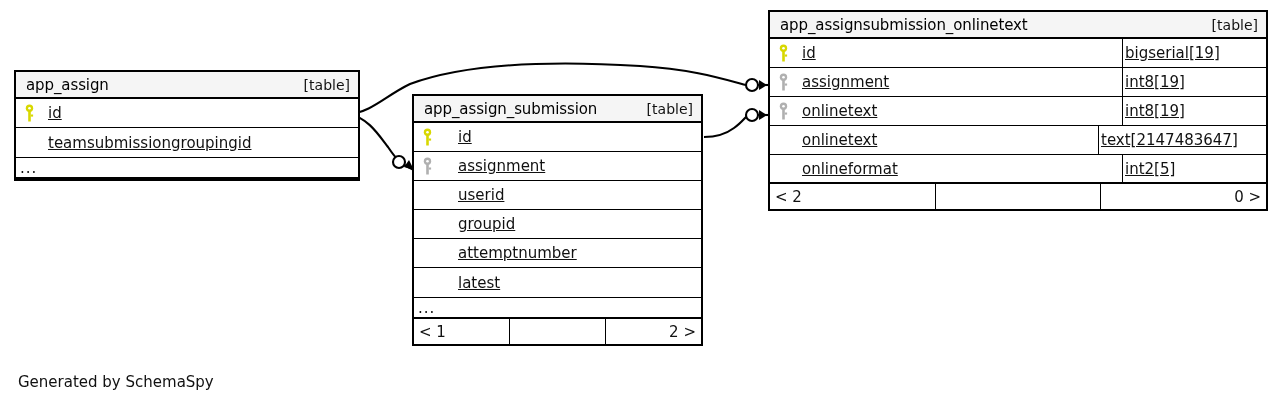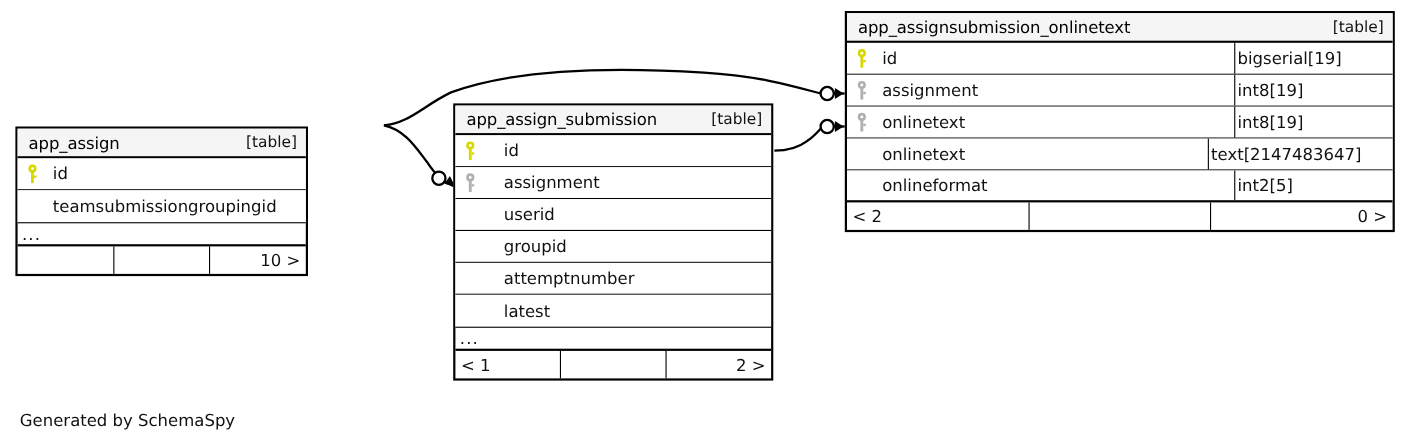--- a/index.html
+++ b/index.html
@@ -37,21 +37,21 @@
     color:#000;
   }
   .tbl-tag{
     margin-left:auto;
     font-size:14px;
     color:#111;
     font-weight:normal;
     white-space:nowrap;
   }
 
-  .rows{display:block;}
+  .rows{display:block;text-decoration:underline;}
   .row{
     display:flex;
     align-items:center;
     border-bottom:1.6px solid #000;
     height:29px;
     box-sizing:border-box;
     background:#fff;
   }
   .row:last-child{border-bottom:none;}
   .keycell{
@@ -149,21 +149,21 @@
       <path d="M767,115 L759,110 L759,120 Z" fill="#000"></path>
       <line x1="758" y1="115" x2="768" y2="115" stroke="#000" stroke-width="2.1"></line>
     </g>
     <g>
       <circle cx="399" cy="162" r="6" fill="#fff" stroke="#000" stroke-width="2.1"></circle>
       <path d="M414,170 L404,167 L409,160 Z" fill="#000"></path>
       <line x1="404" y1="165" x2="414" y2="170" stroke="#000" stroke-width="2.1"></line>
     </g>
   </svg>
 
-  <div class="table-card" id="card-app_assign" style="left:14px;top:70px;width:266px;margin-top:45px;">
+  <div class="table-card" id="card-app_assign" style="left:14px;top:70px;width:346px;">
 
     <div class="tbl-header">
       <span class="tbl-title">app_assign</span>
       <span class="tbl-tag">[table]</span>
     </div>
 
     <div class="rows">
       <div class="row">
         <span class="keycell">
           <svg class="key-ico" width="11" height="19" viewBox="0 0 11 19">
@@ -176,25 +176,20 @@
         <span class="namecell">id</span>
       </div>
       <div class="row">
         <span class="keycell"></span>
         <span class="namecell">teamsubmissiongroupingid</span>
       </div>
     </div>
 
     <div class="ellipsis-row">...</div>
 
-    <div class="foot-row">
-      <div class="foot-cell"></div>
-      <div class="foot-cell"></div>
-      <div class="foot-cell rightal">10 &gt;</div>
-    </div>
   </div>
 
   <div class="table-card" id="card-app_assign_submission" style="left:412px;top:94px;width:291px;">
 
     <div class="tbl-header">
       <span class="tbl-title">app_assign_submission</span>
       <span class="tbl-tag">[table]</span>
     </div>
 
     <div class="rows">

